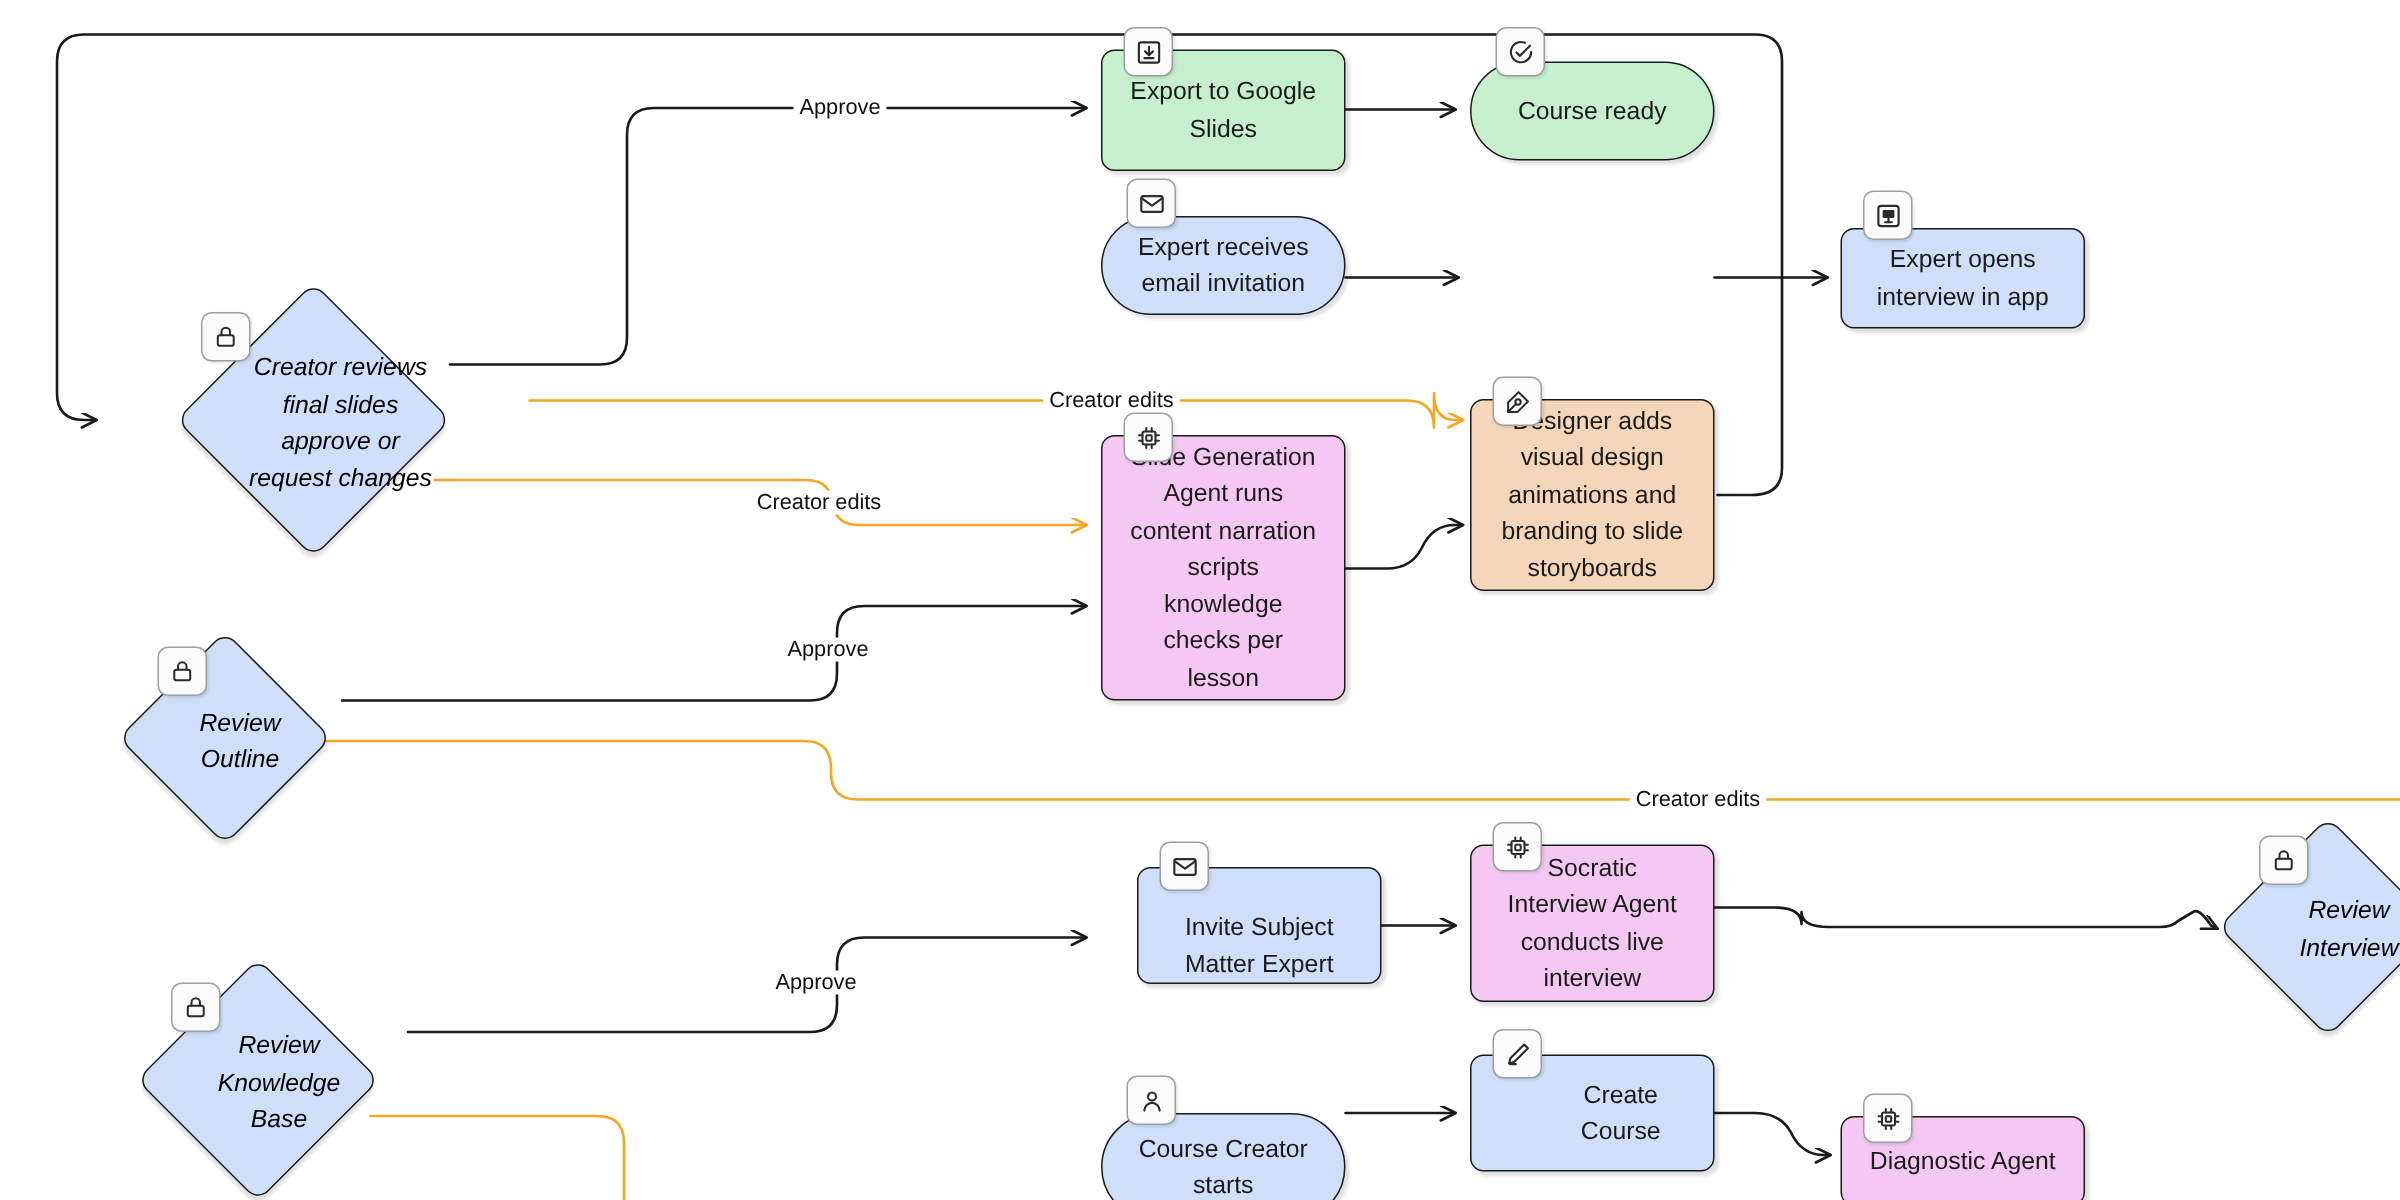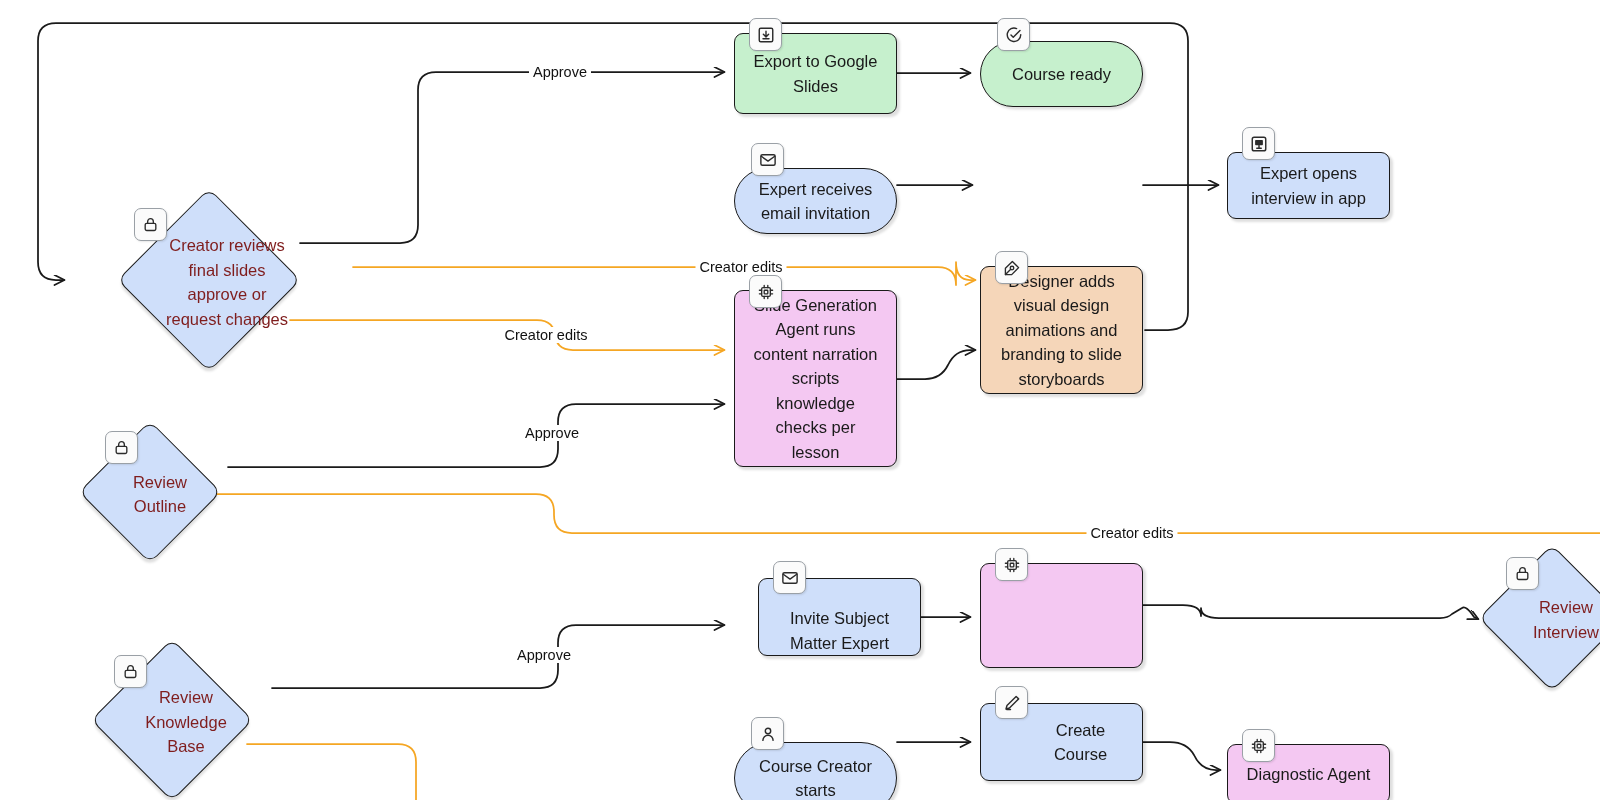--- a/index.html
+++ b/index.html
@@ -28,21 +28,21 @@
   .fill-orange{background:#f5d6b9;}
 
   
   .diamond{position:absolute;}
   .diamond .dshape{position:absolute;left:50%;top:50%;
         border:1.7px solid #1a1a1a;border-radius:10px;background:#cfdffa;
         box-shadow:2.5px 2.5px 2.5px rgba(0,0,0,0.13);
         transform:translate(-50%,-50%) rotate(45deg);transform-origin:center;}
   .diamond .dlabel{position:absolute;left:0;top:0;width:100%;height:100%;
         display:flex;align-items:center;justify-content:center;text-align:center;
-        font-size:16.5px;line-height:24.5px;color:#7f1d1d;white-space:pre-line;pointer-events:none;}
+        font-size:16.5px;line-height:24.5px;color:#000000;white-space:pre-line;pointer-events:none;font-style:italic;}
 
   
   .badge{position:absolute;width:31px;height:31px;border:1.4px solid #9aa0a6;
         border-radius:7px;background:#fbfbfb;display:flex;align-items:center;justify-content:center;
         box-shadow:1px 1px 2px rgba(0,0,0,0.10);z-index:5;}
   .badge svg{display:block;}
 
   .elabel{position:absolute;font-size:14.5px;color:#111;background:#ffffff;
         padding:0 4px;white-space:nowrap;transform:translate(-50%,-50%);z-index:3;line-height:16px;}
 </style>
@@ -116,21 +116,21 @@
     <div class="node stadium fill-green" style="left:980px;top:41px;width:163px;height:66px;">
       <span class="lbl">Course ready</span>
       <span class="badge" style="left:16px;top:-24px;">
         <svg width="18" height="18" viewBox="0 0 24 24" fill="none" stroke="#2b2b2b" stroke-width="1.9" stroke-linecap="round" stroke-linejoin="round">
           <path d="M21 11.5A9 9 0 1 1 15.5 3.4"></path>
           <path d="M8 12l3 3 9-9"></path>
         </svg>
       </span>
     </div>
 
-    <div class="node stadium fill-blue" style="left:734px;top:168px;width:163px;height:66px;">
+    <div class="node stadium fill-blue" style="left:734px;top:144px;width:163px;height:66px;">
       <span class="lbl">Expert receives
 email invitation</span>
       <span class="badge" style="left:16px;top:-26px;">
         <svg width="18" height="18" viewBox="0 0 24 24" fill="none" stroke="#2b2b2b" stroke-width="1.9" stroke-linecap="round" stroke-linejoin="round">
           <rect x="2.5" y="5" width="19" height="14" rx="2"></rect>
           <path d="M3 7l9 6.5L21 7"></path>
         </svg>
       </span>
     </div>
 
@@ -210,20 +210,24 @@
 Matter Expert</span>
       <span class="badge" style="left:14px;top:-18px;">
         <svg width="18" height="18" viewBox="0 0 24 24" fill="none" stroke="#2b2b2b" stroke-width="1.9" stroke-linecap="round" stroke-linejoin="round">
           <rect x="2.5" y="5" width="19" height="14" rx="2"></rect>
           <path d="M3 7l9 6.5L21 7"></path>
         </svg>
       </span>
     </div>
 
     <div class="node rect fill-pink" style="left:980px;top:563px;width:163px;height:105px;">
+      <span class="lbl">Socratic
+Interview Agent
+conducts live
+interview</span>
       <span class="badge" style="left:14px;top:-16px;">
         <svg width="18" height="18" viewBox="0 0 24 24" fill="none" stroke="#2b2b2b" stroke-width="1.8" stroke-linecap="round" stroke-linejoin="round">
           <rect x="6.2" y="6.2" width="11.6" height="11.6" rx="1.8"></rect>
           <rect x="9.6" y="9.6" width="4.8" height="4.8" rx="0.8"></rect>
           <path d="M9.6 3.2v3M14.4 3.2v3M9.6 17.8v3M14.4 17.8v3M3.2 9.6h3M3.2 14.4h3M17.8 9.6h3M17.8 14.4h3"></path>
         </svg>
       </span>
     </div>
 
     <div class="diamond" style="left:1474px;top:545px;width:156px;height:145px;">

